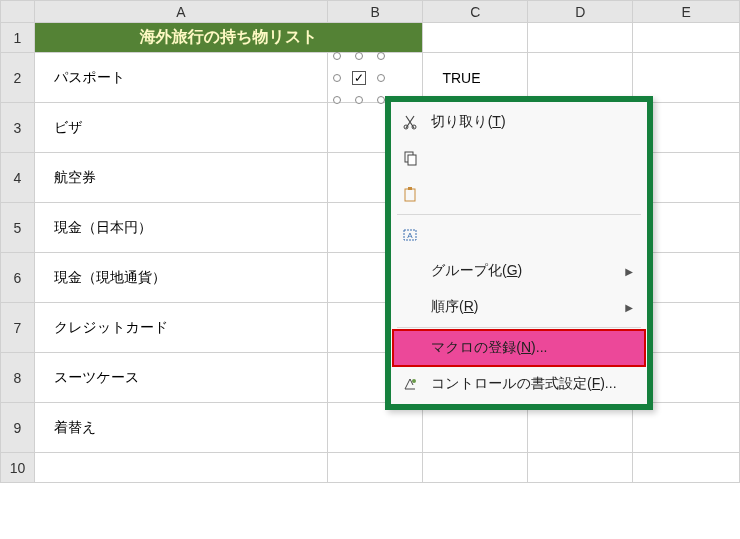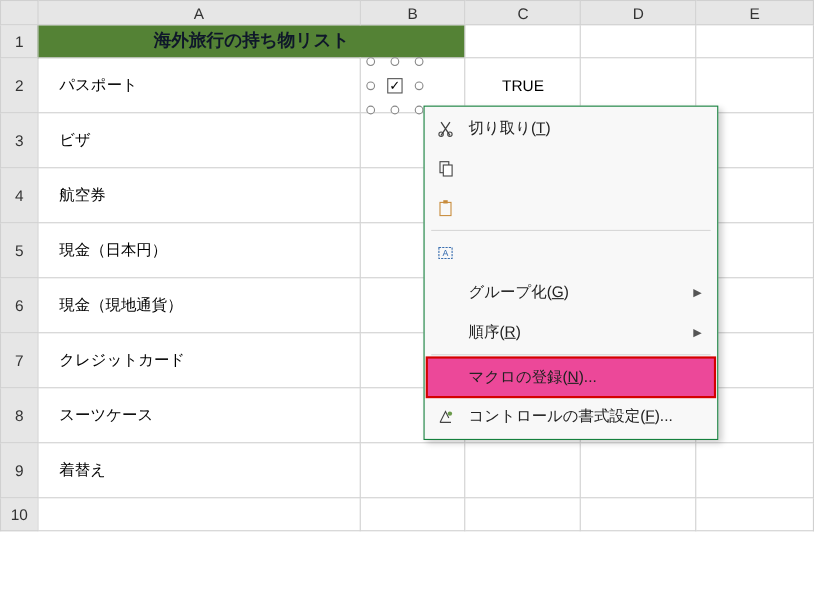--- a/index.html
+++ b/index.html
@@ -39,31 +39,31 @@
   .col-a { width: 293px; }
   .col-b { width: 96px; }
   .col-c { width: 105px; }
   .col-d { width: 105px; }
   .col-e { width: 107px; }
   .datarow { height: 50px; }
   .row1 { height: 30px; }
   .row10 { height: 30px; }
   .header-cell {
     background: #548235 !important;
-    color: #0f172a;
+    color: #fef9c3;
     text-align: center;
     font-weight: bold;
     font-size: 16px;
   }
   .cell-text {
     padding: 0 19px;
     white-space: nowrap;
     overflow: hidden;
   }
-  .c-text { text-align: center; }
+  .c-text { }
 
   
   .cb-wrap {
     position: absolute;
     left: 335px;
     top: 54px;
     width: 48px;
     height: 48px;
   }
   .cb-box {
@@ -91,21 +91,21 @@
   .h-bc { left: 20px; top: 42px; }
   .h-br { left: 42px; top: 42px; }
 
   
   .ctxmenu {
     position: absolute;
     left: 385px;
     top: 96px;
     width: 268px;
     background: #f8f8f8;
-    border: 1px solid #15803d;
+    border: 6px solid #15803d;
     box-shadow: 3px 3px 6px rgba(0,0,0,0.2);
     padding: 2px;
   }
   .ctx-item {
     display: flex;
     align-items: center;
     height: 36px;
     padding: 0 8px 0 6px;
     gap: 10px;
     color: #222;

